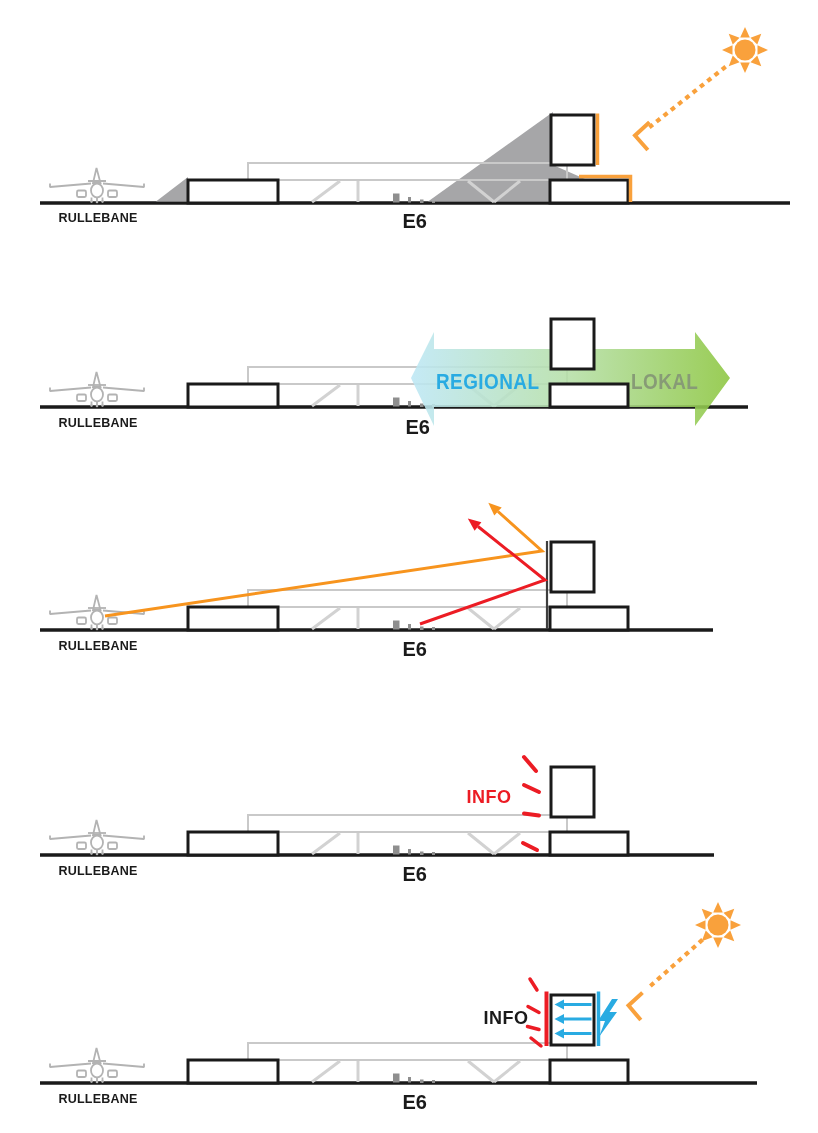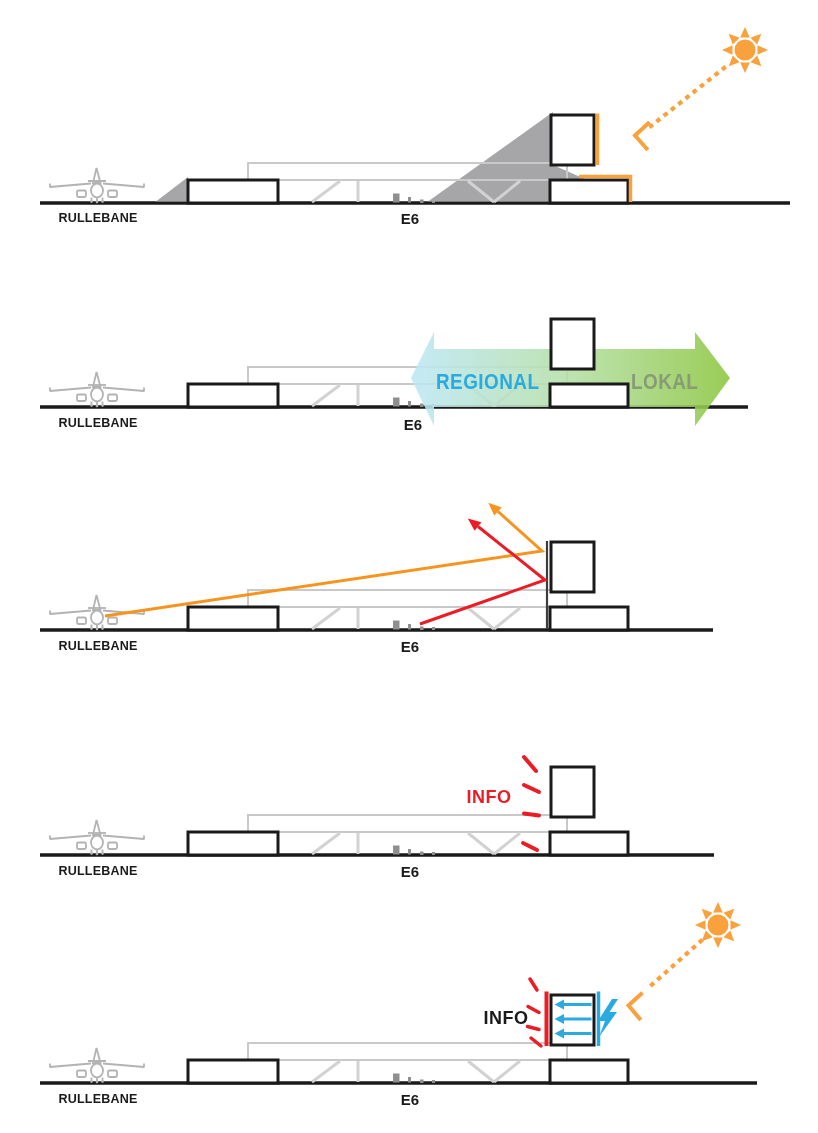--- a/index.html
+++ b/index.html
@@ -22,21 +22,21 @@
   .s-red{stroke:var(--red,#ec1c24);}
   .f-red{fill:var(--red,#ec1c24);}
   .s-blue{stroke:var(--blue,#29abe2);}
   .f-blue{fill:var(--blue,#29abe2);}
   .s-mast{stroke:var(--mast-gray,#3d3d3d);}
   .bld{fill:#ffffff;stroke:var(--black,#1a1a1a);stroke-width:3;}
 
   .lbl{position:absolute;font-weight:bold;color:var(--black,#1a1a1a);
        text-align:center;white-space:nowrap;line-height:1.05;}
   .lbl-runway{width:92px;font-size:13.5px;transform:scaleX(.93);transform-origin:center;letter-spacing:.2px;}
-  .lbl-road{width:34px;font-size:15px;}
+  .lbl-road{width:34px;font-size:20px;text-align:right;}
   .lbl-regional{left:436px;top:371px;width:110px;font-size:21.5px;color:var(--regional-text,#29abe2);
                 transform:scaleX(.88);transform-origin:left center;text-align:left;letter-spacing:.5px;}
   .lbl-lokal{left:631px;top:371px;width:80px;font-size:21.5px;color:var(--lokal-text,#879b76);
              transform:scaleX(.88);transform-origin:left center;text-align:left;letter-spacing:.5px;}
   .lbl-info{width:54px;font-size:18px;letter-spacing:.5px;}
   .lbl-info-red{color:var(--red,#ec1c24);}
 </style>
 </head>
 <body>
 

